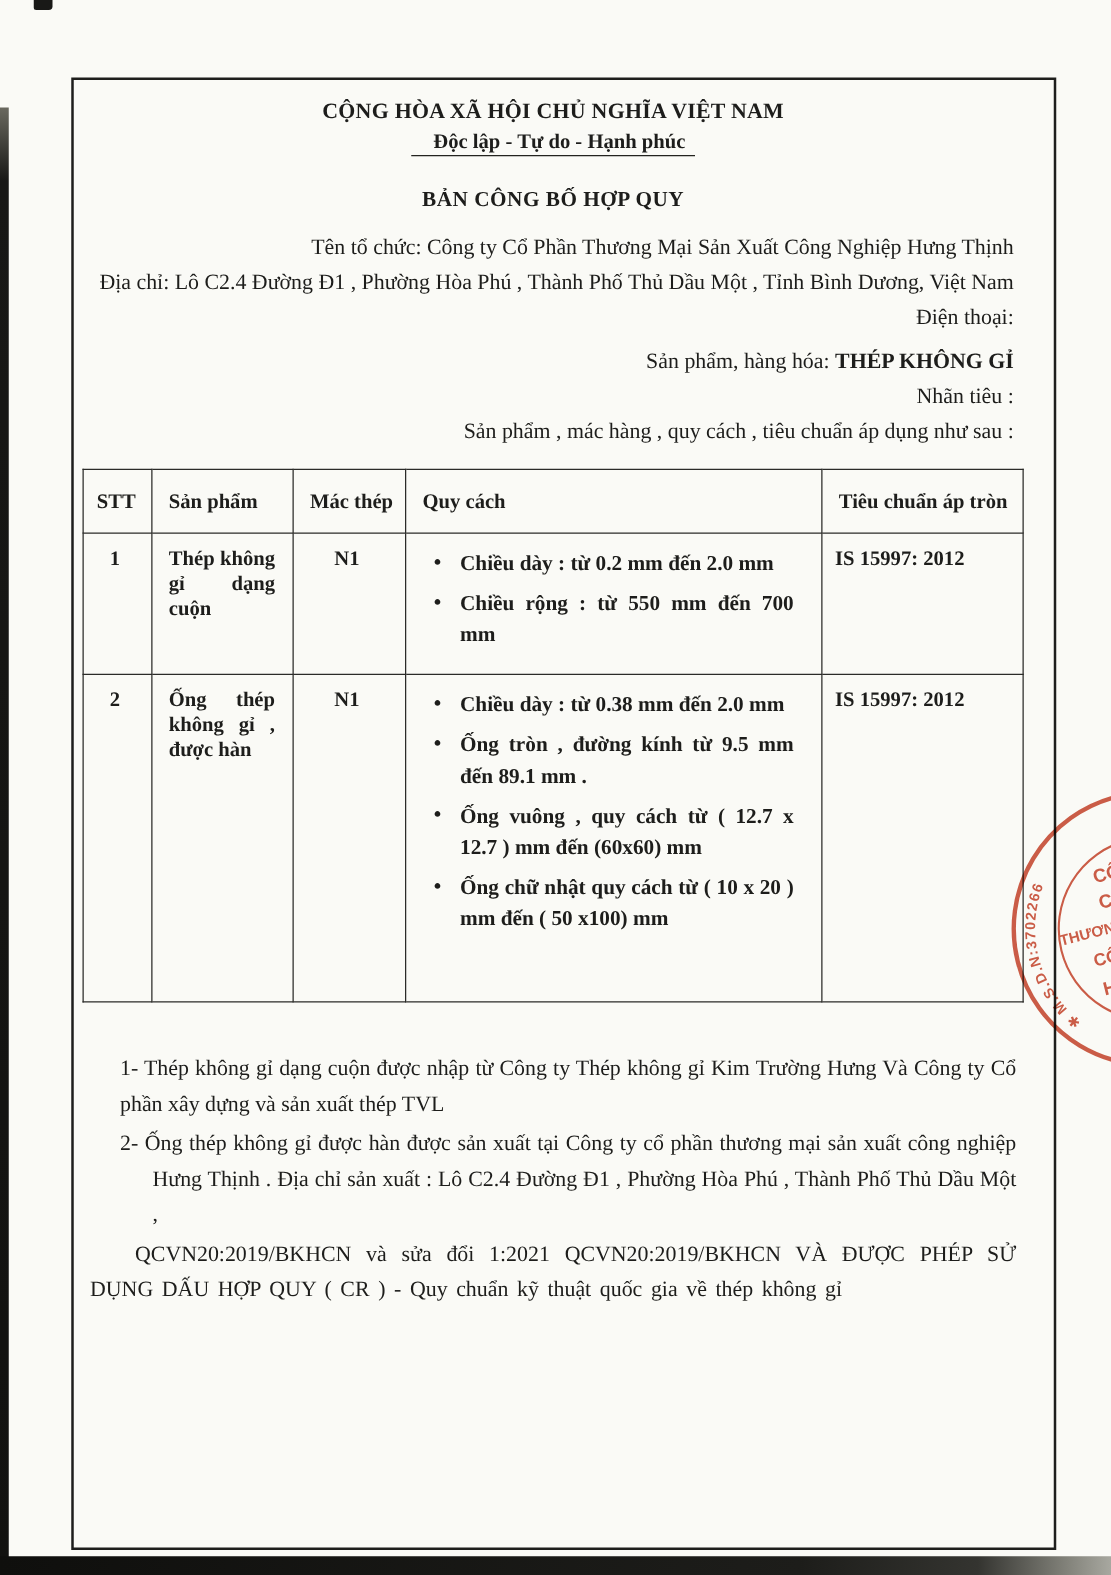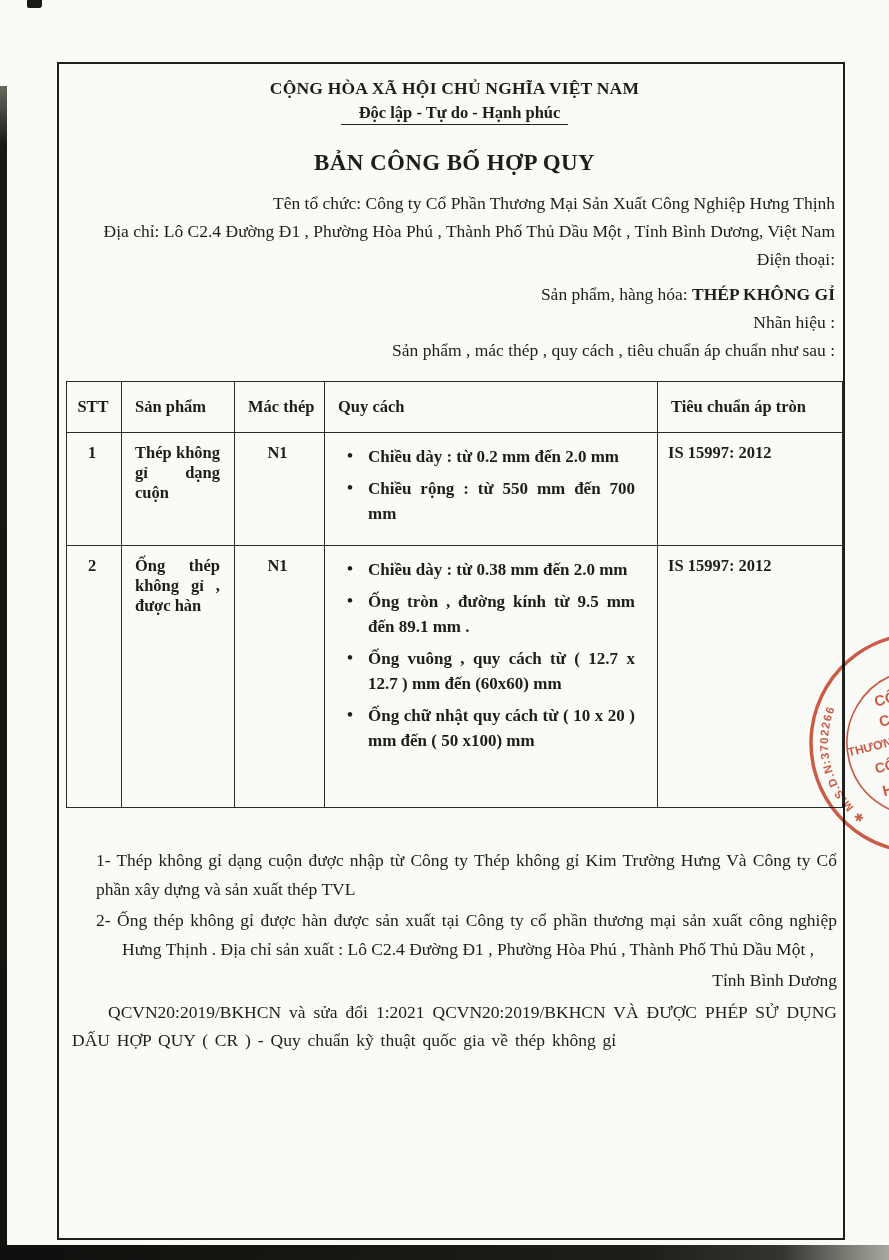--- a/index.html
+++ b/index.html
@@ -1,24 +1,24 @@
 <!DOCTYPE html>
 <html><head>
 <meta charset="utf-8">
 <style>
   html,body{margin:0;padding:0;}
   body{background:#d8d8d4;font-family:"Liberation Serif","DejaVu Serif",serif;}
   .page{position:relative;width:889px;height:1260px;background:#fafaf6;overflow:hidden;color:#1d1d1b;}
-  .frame{position:absolute;left:57px;top:62px;width:788px;height:1178px;border:2px solid #1e1e1c;padding:8px 0 0 7px;box-sizing:border-box;}
+  .frame{position:absolute;left:57px;top:62px;width:788px;height:1178px;border:2px solid #1e1e1c;padding:8px 24px 0 7px;box-sizing:border-box;}
   .c{text-align:center;}
   p{margin:0;text-align:right;}
   .nat{font-weight:bold;font-size:17.5px;letter-spacing:.2px;margin-top:6px;}
   .motto{font-weight:bold;font-size:16.5px;margin-top:4px;}
   .motto span{display:inline-block;padding:0 8px 1px 18px;border-bottom:1.8px solid #23231f;}
-  .doc-title{font-weight:bold;font-size:23px;margin-top:25px;letter-spacing:.4px;}
+  .doc-title{font-weight:bold;font-size:17px;margin-top:25px;letter-spacing:.4px;}
   .doc-no{font-size:17.5px;margin-top:8px;}
   .info{margin:13px 8px 0 13px;font-size:17.5px;line-height:28px;}
   .info .ind{margin-left:9px;}
   .mt{margin-top:7px;}
   table{width:100%;border-collapse:collapse;table-layout:fixed;margin-top:17px;}
   th,td{border:1.6px solid #2b2b28;vertical-align:top;font-size:16.5px;font-weight:bold;}
   th{height:42px;vertical-align:middle;text-align:left;padding:4px 6px 4px 13px;}
   .cc{text-align:center;padding-left:4px;}
   td{padding:10px 8px 8px 13px;}
   td.name{text-align:justify;padding-right:14px;}
@@ -49,22 +49,22 @@
   <div class="frame">
     <div class="c nat">CỘNG HÒA XÃ HỘI CHỦ NGHĨA VIỆT NAM</div>
     <div class="c motto"><span>Độc lập - Tự do - Hạnh phúc</span></div>
     <div class="c doc-title">BẢN CÔNG BỐ HỢP QUY</div>
 
     <div class="info">
       <p>Tên tổ chức: Công ty Cổ Phần Thương Mại Sản Xuất Công Nghiệp Hưng Thịnh</p>
       <p>Địa chỉ: Lô C2.4 Đường Đ1 , Phường Hòa Phú , Thành Phố Thủ Dầu Một , Tỉnh Bình Dương, Việt Nam</p>
       <p>Điện thoại:</p>
       <p class="ind mt"><span>Sản phẩm, hàng hóa: </span><b>THÉP KHÔNG GỈ</b></p>
-      <p class="ind">Nhãn hiệu :</p>
-      <p class="ind">Sản phẩm , mác thép , quy cách , tiêu chuẩn áp chuẩn như sau :</p>
+      <p class="ind">Nhãn tiêu :</p>
+      <p class="ind">Sản phẩm , mác hàng , quy cách , tiêu chuẩn áp dụng như sau :</p>
     </div>
 
     <table>
       <colgroup>
         <col style="width:55px">
           <col style="width:113px">
           <col style="width:90px">
           <col style="width:333px">
           <col>
       </colgroup>
@@ -103,21 +103,20 @@
             </ul>
           </td>
           <td class="tc">IS 15997: 2012</td>
         </tr>
       </tbody>
     </table>
 
     <div class="notes">
       <p class="n1">1- Thép không gỉ dạng cuộn được nhập từ Công ty Thép không gỉ Kim Trường Hưng Và Công ty Cổ phần xây dựng và sản xuất thép TVL</p>
       <p class="n2">2- Ống thép không gỉ được hàn được sản xuất tại Công ty cổ phần thương mại sản xuất công nghiệp Hưng Thịnh . Địa chỉ sản xuất : Lô C2.4 Đường Đ1 , Phường Hòa Phú , Thành Phố Thủ Dầu Một ,</p>
-      <p class="np">Tỉnh Bình Dương</p>
       <p class="nq">QCVN20:2019/BKHCN và sửa đổi 1:2021 QCVN20:2019/BKHCN VÀ ĐƯỢC PHÉP SỬ DỤNG DẤU HỢP QUY ( CR ) -  Quy chuẩn kỹ thuật quốc gia về thép không gỉ</p>
     </div>
   </div>
 
   <div class="stamp">
     <svg width="240" height="240" viewBox="0 0 240 240">
       <circle cx="120" cy="120" r="109" fill="none" stroke-width="3.5" stroke="#c8482f"></circle>
       <circle cx="120" cy="120" r="73" fill="none" stroke-width="1.7" stroke="#c8482f"></circle>
       <defs>
         <path id="arcL" d="M 120,212 A 92 92 0 0 1 120,28"></path>

